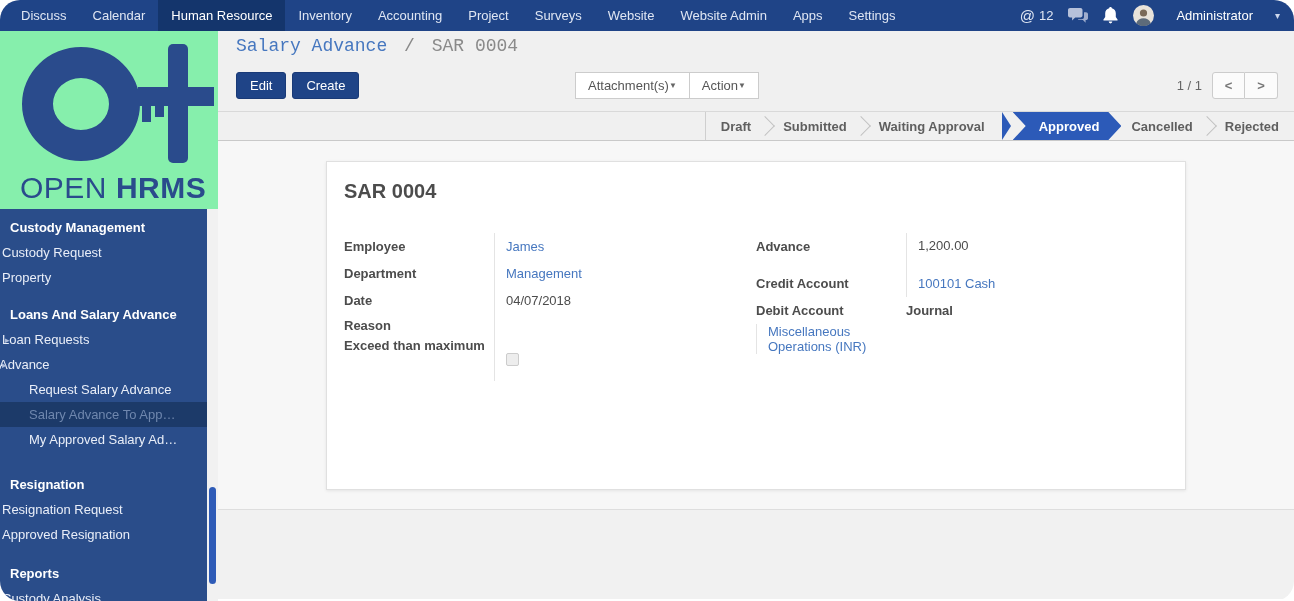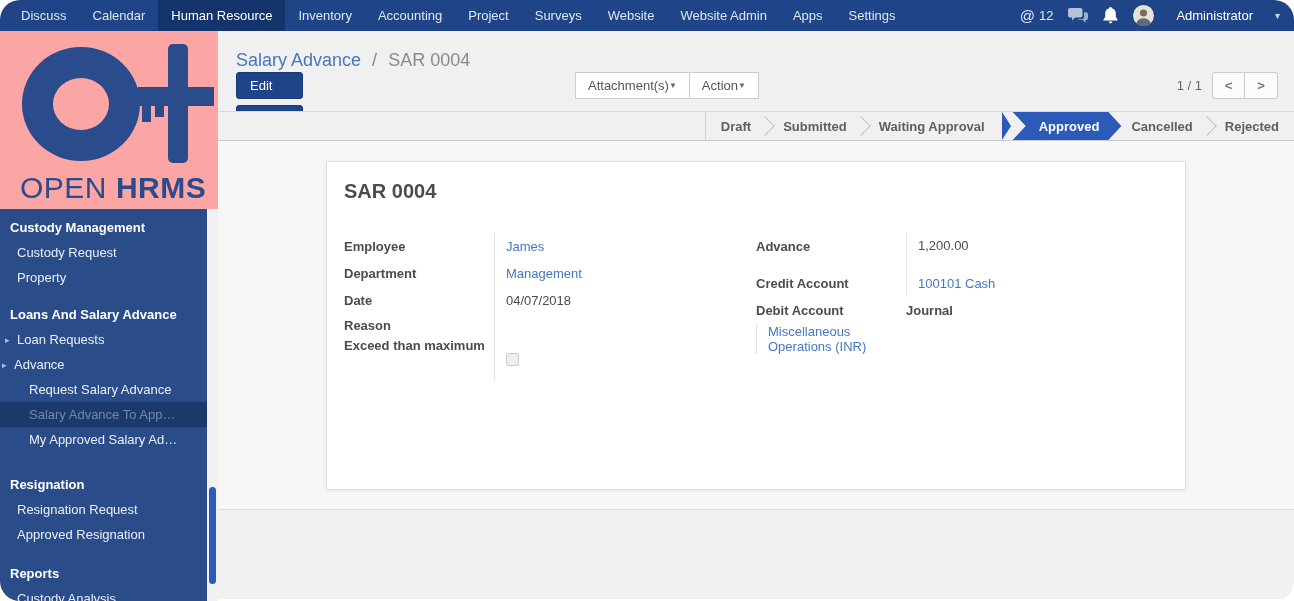--- a/index.html
+++ b/index.html
@@ -13,55 +13,55 @@
   .top-menu { display: flex; align-items: center; padding: 0 13px; cursor: pointer; }
   .top-menu.active { background: #14356c; color: #fff; }
   .topbar .right { margin-left: auto; display: flex; align-items: center; gap: 15px; padding-right: 14px; }
   .mention { display: flex; align-items: center; gap: 4px; }
   .mention .at { font-size: 15px; }
   .userbox { display: flex; align-items: center; gap: 22px; color: #fff; cursor: pointer; }
   .userbox .caret { font-size: 10px; color: #cdd8ec; }
 
   
   .sidebar { position: absolute; top: 31px; left: 0; width: 218px; height: 570px; background: #2a4d8a; }
-  .logo-panel { position: relative; width: 218px; height: 178px; background: #fca5a5; overflow: hidden; }
+  .logo-panel { position: relative; width: 218px; height: 178px; background: #86efac; overflow: hidden; }
   .logo-o { position: absolute; left: 22px; top: 16px; width: 118px; height: 114px;
             border: 31px solid #2a4b8c; border-radius: 50%; }
   .logo-bar { position: absolute; left: 168px; top: 13px; width: 20px; height: 119px; background: #2a4b8c; border-radius: 5px; }
   .logo-arm { position: absolute; left: 138px; top: 56px; width: 76px; height: 19px; background: #2a4b8c; }
   .logo-tooth1 { position: absolute; left: 142px; top: 75px; width: 9px; height: 16px; background: #2a4b8c; }
   .logo-tooth2 { position: absolute; left: 155px; top: 75px; width: 9px; height: 11px; background: #2a4b8c; }
   .logo-text { position: absolute; left: 20px; top: 140px; font-size: 30px; color: #2a4b8c; letter-spacing: .5px; white-space: nowrap; }
   .logo-text .open { font-weight: normal; }
   .logo-text .hrms { font-weight: bold; }
 
   .menu { position: relative; width: 207px; padding-top: 6px; color: #eef2fa; }
   .menu-header { height: 25px; display: flex; align-items: center; padding-left: 10px; font-weight: bold; color: #fff; }
   .menu-header.mt { margin-top: 12px; }
   .menu-header.mt-lg { margin-top: 20px; }
   .menu-header.mt-md { margin-top: 14px; }
-  .menu-item { position: relative; height: 25px; display: flex; align-items: center; padding-left: 17px; cursor: pointer; color: #e9eef8; }
+  .menu-item { position: relative; height: 25px; display: flex; align-items: center; padding-left: 2px; cursor: pointer; color: #e9eef8; }
   .menu-item .mcaret { position: absolute; left: 5px; font-size: 9px; color: #aebdda; }
   .menu-sub { padding-left: 29px; }
   .menu-item.active { background: #1c3a69; color: #6f87ae; }
 
   .sb-track { position: absolute; right: 0; top: 178px; width: 11px; height: 392px; background: #f1f1f1; }
   .sb-thumb { position: absolute; left: 2px; top: 278px; width: 7px; height: 97px; background: #2e5bb7; border-radius: 4px; }
 
   
   .content { position: absolute; top: 31px; left: 218px; width: 1076px; height: 570px; }
   .ctrl-panel { position: relative; height: 80px; background: #f0f0f0; }
-  .breadcrumb { position: absolute; top: 19px; left: 18px; font-size: 18px; }
+  .breadcrumb { position: absolute; top: 5px; left: 18px; font-size: 18px; font-family: Liberation Mono, monospace; }
   .breadcrumb .parent { color: #4677bf; cursor: pointer; }
   .breadcrumb .sep { color: #888; margin: 0 6px; }
   .breadcrumb .current { color: #8a8a8a; }
 
   .btn-primary { display: inline-block; height: 27px; padding: 0 13px; background: #1f4487; color: #fff;
                  border: 1px solid #193a77; border-radius: 3px; font-size: 13px; line-height: 25px; cursor: pointer; }
-  .left-btns { position: absolute; top: 41px; left: 18px; display: flex; gap: 6px; flex-direction: column; }
+  .left-btns { position: absolute; top: 41px; left: 18px; display: flex; gap: 6px; }
   .center-btns { position: absolute; top: 41px; left: 357px; display: flex; }
   .btn-flat { height: 27px; padding: 0 12px; background: #fff; border: 1px solid #ccc; color: #555;
               font-size: 13px; line-height: 25px; cursor: pointer; display: flex; align-items: center; }
   .btn-flat .dcaret { font-size: 8px; color: #666; }
   .center-btns .btn-flat + .btn-flat { border-left: none; }
   .pager { position: absolute; top: 41px; right: 16px; display: flex; align-items: center; gap: 10px; }
   .pager-text { color: #666; }
   .pager-btns { display: flex; }
   .pager-btn { width: 33px; height: 27px; background: #fbfbfb; border: 1px solid #ccc; color: #777;
                font-weight: bold; font-size: 13px; display: flex; align-items: center; justify-content: center; cursor: pointer; }

